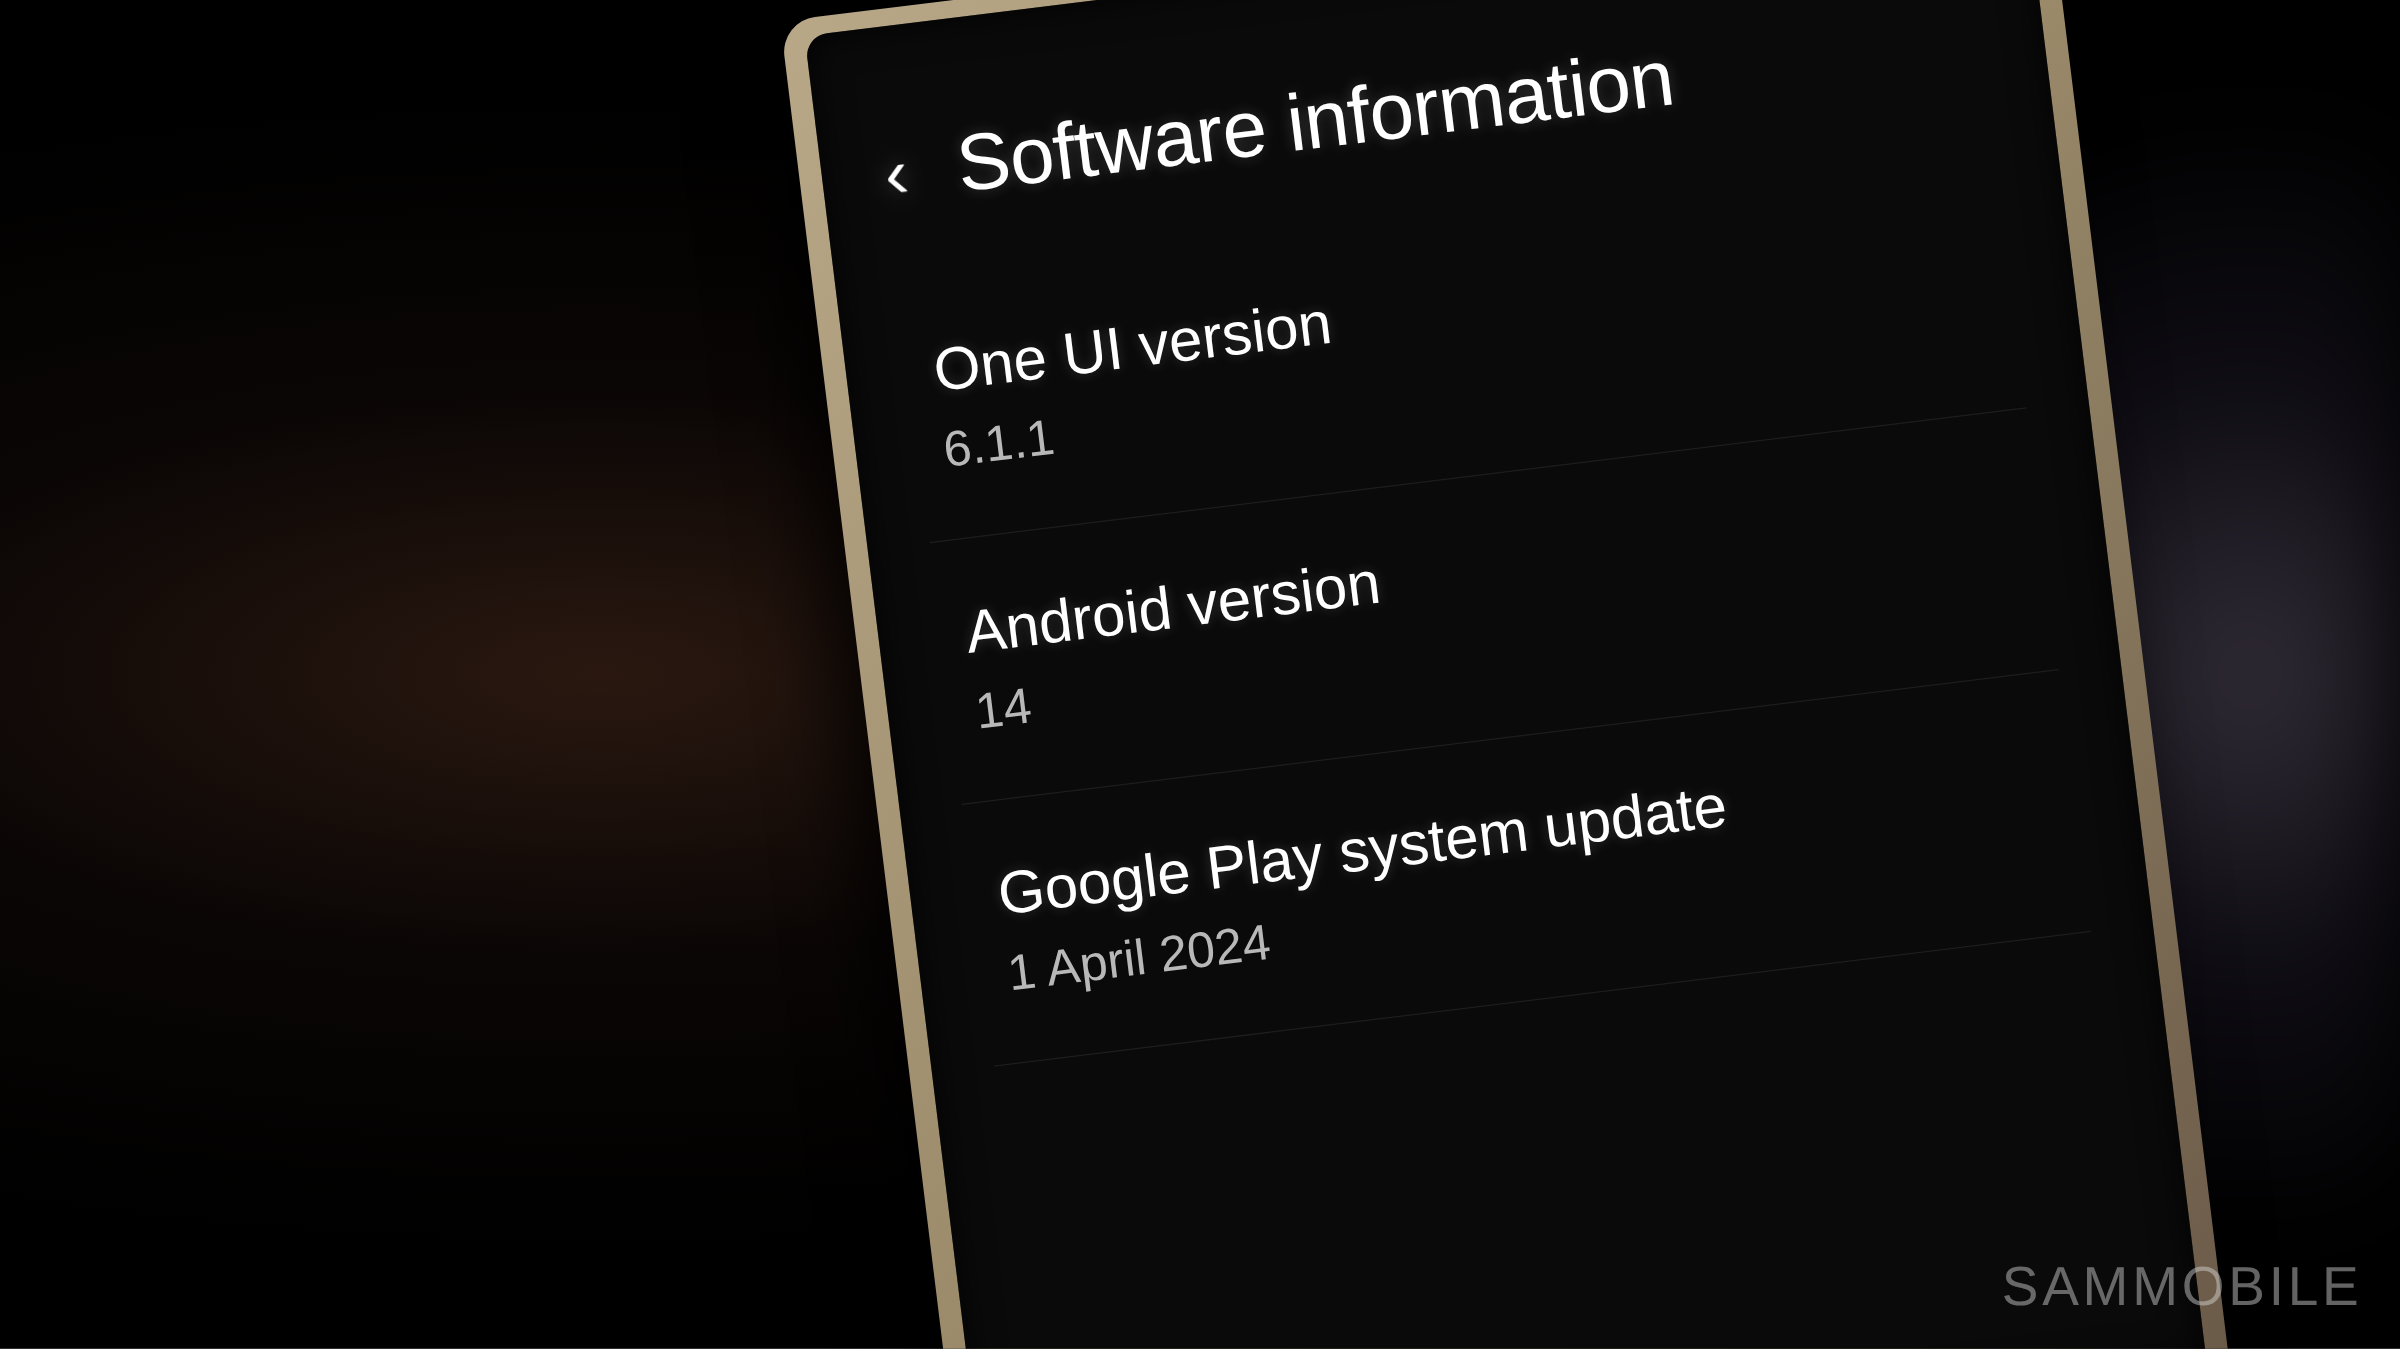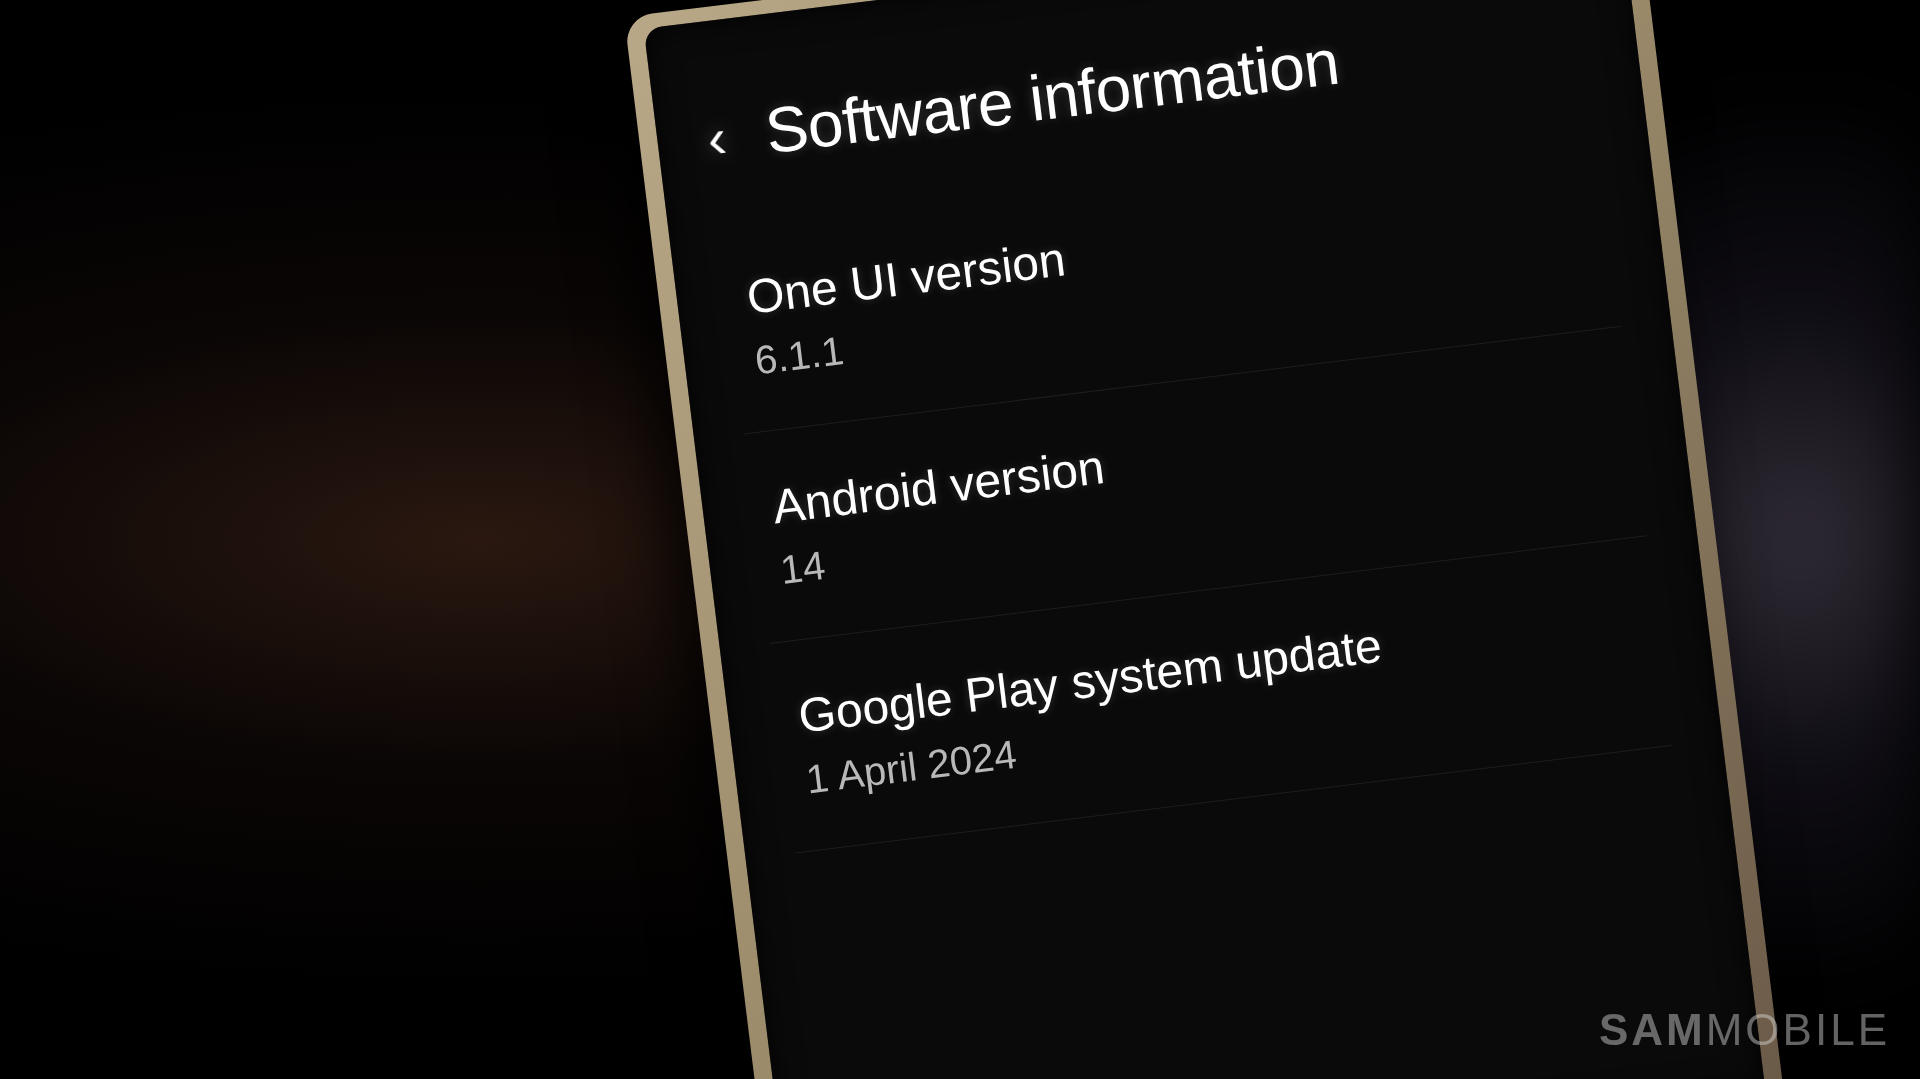--- a/index.html
+++ b/index.html
@@ -88,21 +88,21 @@
     .watermark {
       position: absolute;
       bottom: 24px;
       right: 30px;
       color: rgba(220,220,220,0.45);
       font-size: 44px;
       font-weight: 400;
       letter-spacing: 3px;
       font-family: Arial, sans-serif;
     }
-    .watermark .bold { font-weight: 700; }
+    .watermark .bold { font-weight: 400; }
   </style>
 </head>
 <body>
 
 <div class="bg-glow"></div>
 
 <div class="phone-container">
   <div class="phone-frame">
     <div class="phone-screen">
 

